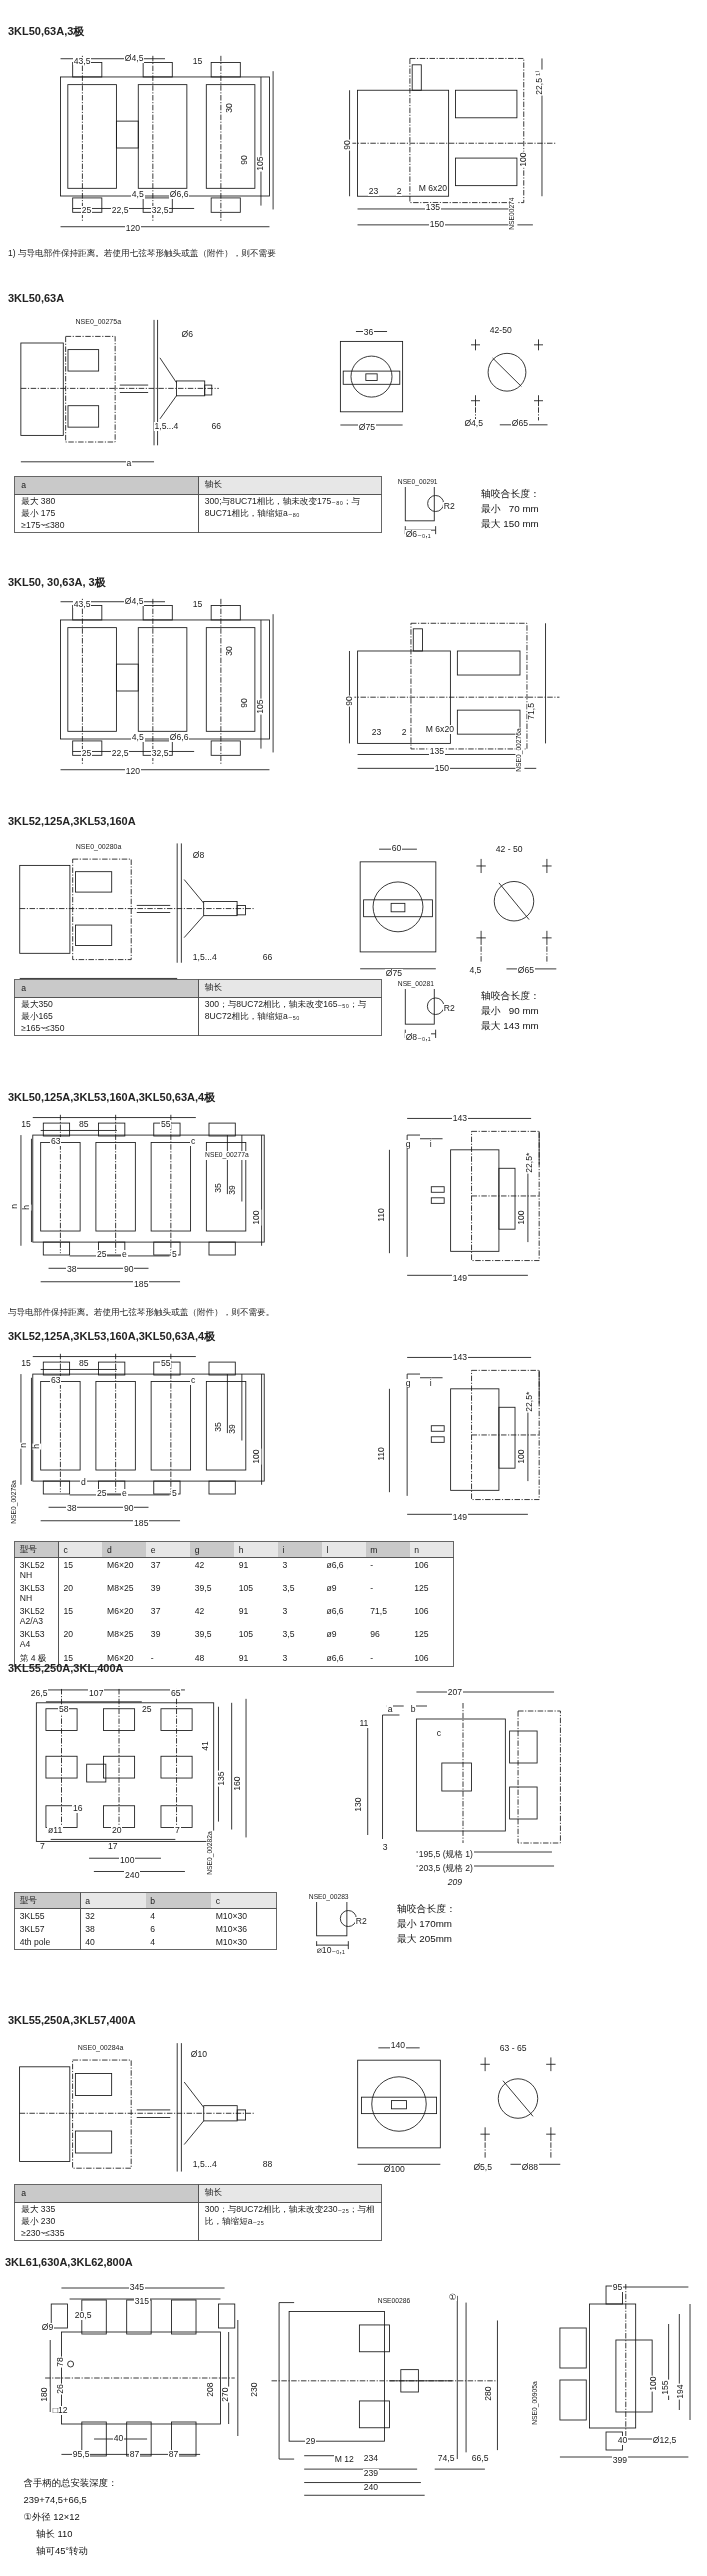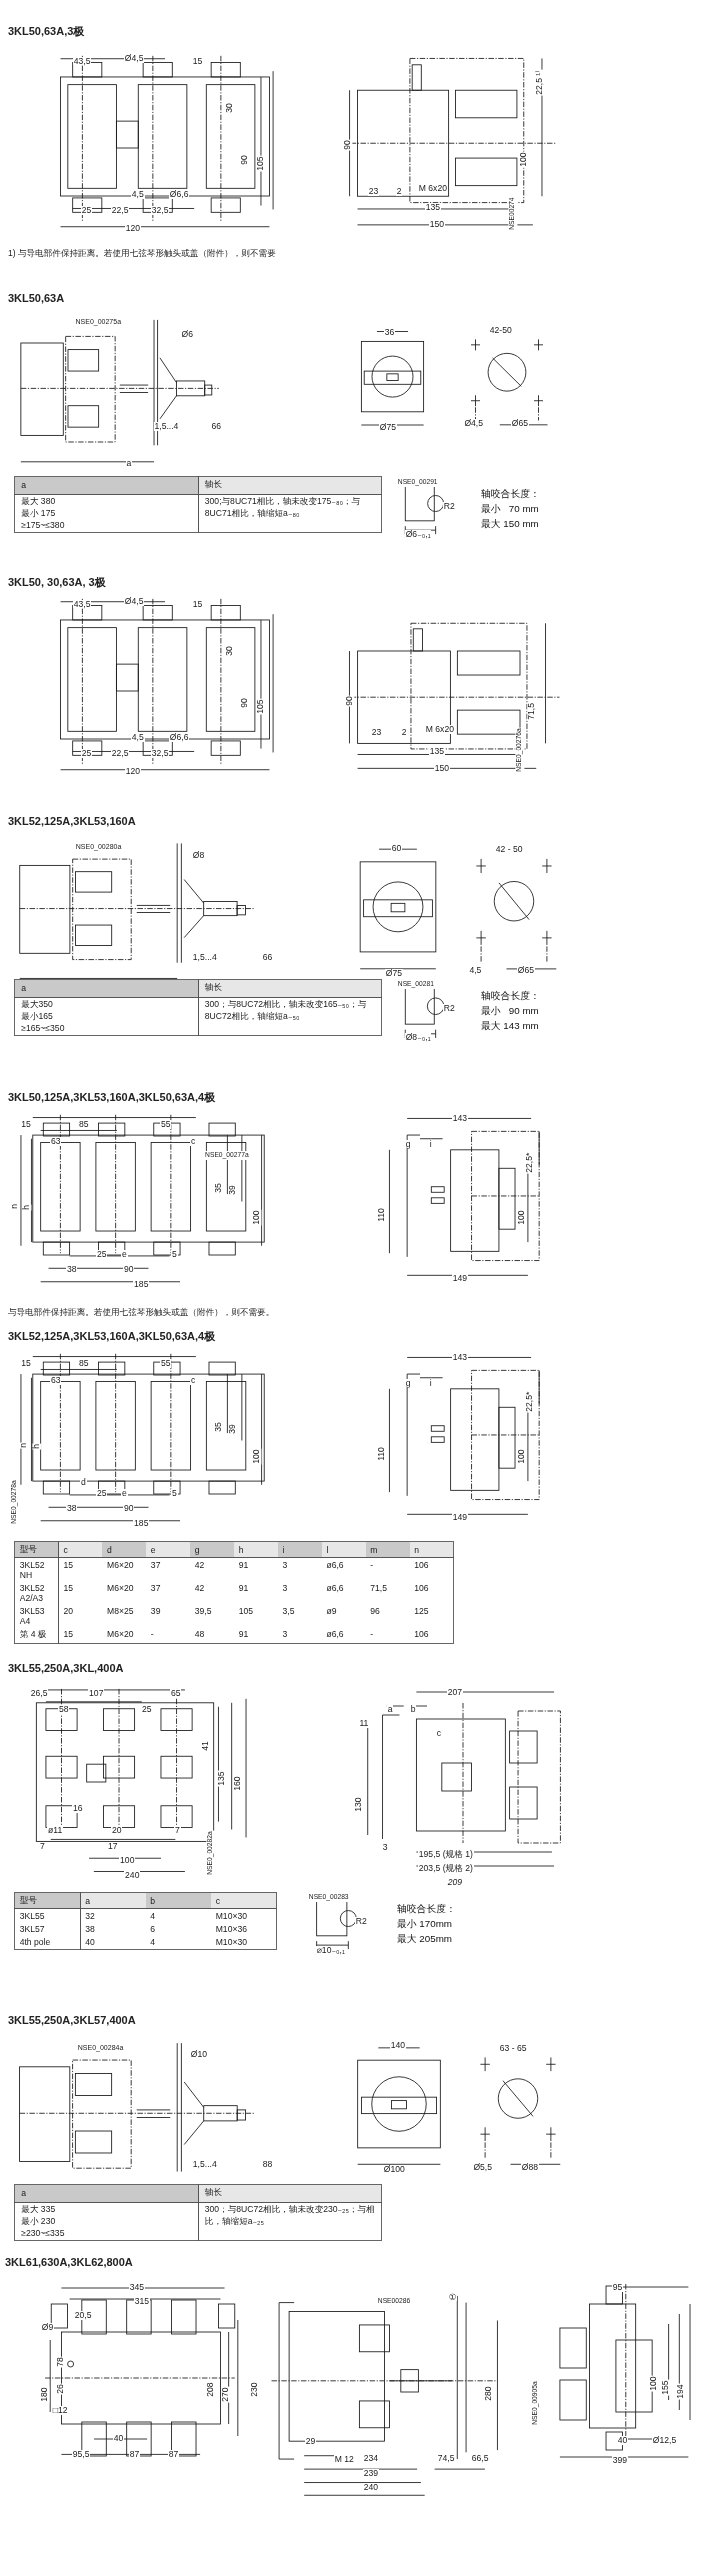--- a/index.html
+++ b/index.html
@@ -109,21 +109,21 @@
         <line x1="183" y1="138.6" x2="204.00000000000003" y2="109.2" fill="none" stroke="#1a1a1a" stroke-width="1.1"></line>
         <line x1="6" y1="193.20000000000002" x2="175.5" y2="193.20000000000002" fill="none" stroke="#1a1a1a" stroke-width="1.1"></line>
         <line x1="6" y1="99.75" x2="258" y2="99.75" stroke-dasharray="7 2 1.5 2" fill="none" stroke="#1a1a1a" stroke-width="1.1"></line>
       </svg>
       <span class="dim" style="left: 59px; top: 7.9px; font-size: 7px;">NSE0_00275a</span>
       <span class="dim" style="left: 165px; top: 20.4px;">Ø6</span>
       <span class="dim" style="left: 138px; top: 112px;">1,5...4</span>
       <span class="dim" style="left: 195px; top: 112px;">66</span>
       <span class="dim" style="left: 110px; top: 149px;">a</span>
     </div>
-  <div class="draw" style="left:357px;top:326px;width:71px;height:110px">
+  <div class="draw" style="left:336px;top:326px;width:71px;height:110px">
       <svg width="71" height="110" viewBox="0 0 90 140">
         <rect x="5.3999999999999995" y="19.6" width="79.2" height="89.60000000000001" fill="none" stroke="#1a1a1a" stroke-width="1.1"></rect>
         <rect x="9" y="57.4" width="72" height="16.8" fill="none" stroke="#1a1a1a" stroke-width="1.1"></rect>
         <rect x="37.8" y="60.9" width="14.4" height="8.4" fill="none" stroke="#1a1a1a" stroke-width="1.1"></rect>
         <line x1="25.200000000000003" y1="7" x2="64.8" y2="7" fill="none" stroke="#1a1a1a" stroke-width="1.1"></line>
         <line x1="5.3999999999999995" y1="126" x2="84.6" y2="126" fill="none" stroke="#1a1a1a" stroke-width="1.1"></line>
         <circle cx="45" cy="64.4" r="26.099999999999998" fill="none" stroke="#1a1a1a" stroke-width="1.1"></circle>
       </svg>
       <span class="dim" style="left: 27px; top: 1.6px;">36</span>
       <span class="dim" style="left: 22px; top: 97px;">Ø75</span>
@@ -504,20 +504,32 @@
           <td>M6×20</td>
           <td>37</td>
           <td>42</td>
           <td>91</td>
           <td>3</td>
           <td>ø6,6</td>
           <td>-</td>
           <td>106</td>
         </tr>
         <tr>
+          <td>3KL53 NH</td>
+          <td>20</td>
+          <td>M8×25</td>
+          <td>39</td>
+          <td>39,5</td>
+          <td>105</td>
+          <td>3,5</td>
+          <td>ø9</td>
+          <td>-</td>
+          <td>125</td>
+        </tr>
+        <tr>
           <td>3KL52 A2/A3</td>
           <td>15</td>
           <td>M6×20</td>
           <td>37</td>
           <td>42</td>
           <td>91</td>
           <td>3</td>
           <td>ø6,6</td>
           <td>71,5</td>
           <td>106</td>
@@ -829,15 +841,22 @@
       </svg>
       <span class="dim" style="left: 72px; top: 3.1px;">95</span>
       <span class="dim rot" style="left: 0px; top: 137px; font-size: 6.7px;">NSE0_00905a</span>
       <span class="dim rot" style="left: 118px; top: 103px;">100</span>
       <span class="dim rot" style="left: 130px; top: 107px;">155</span>
       <span class="dim rot" style="left: 145px; top: 111px;">194</span>
       <span class="dim" style="left: 77px; top: 156px;">40</span>
       <span class="dim" style="left: 112px; top: 156px;">Ø12,5</span>
       <span class="dim" style="left: 72px; top: 176px;">399</span>
     </div>
+  <div class="blk" style="left:23.6px;top:2475px">
+    <div>含手柄的总安装深度：</div>
+    <div>239+74,5+66,5</div>
+    <div>①外径 12×12</div>
+    <div>轴长 110</div>
+    <div>轴可45°转动</div>
+  </div>
 
 </div>
 
 
 </body></html>

